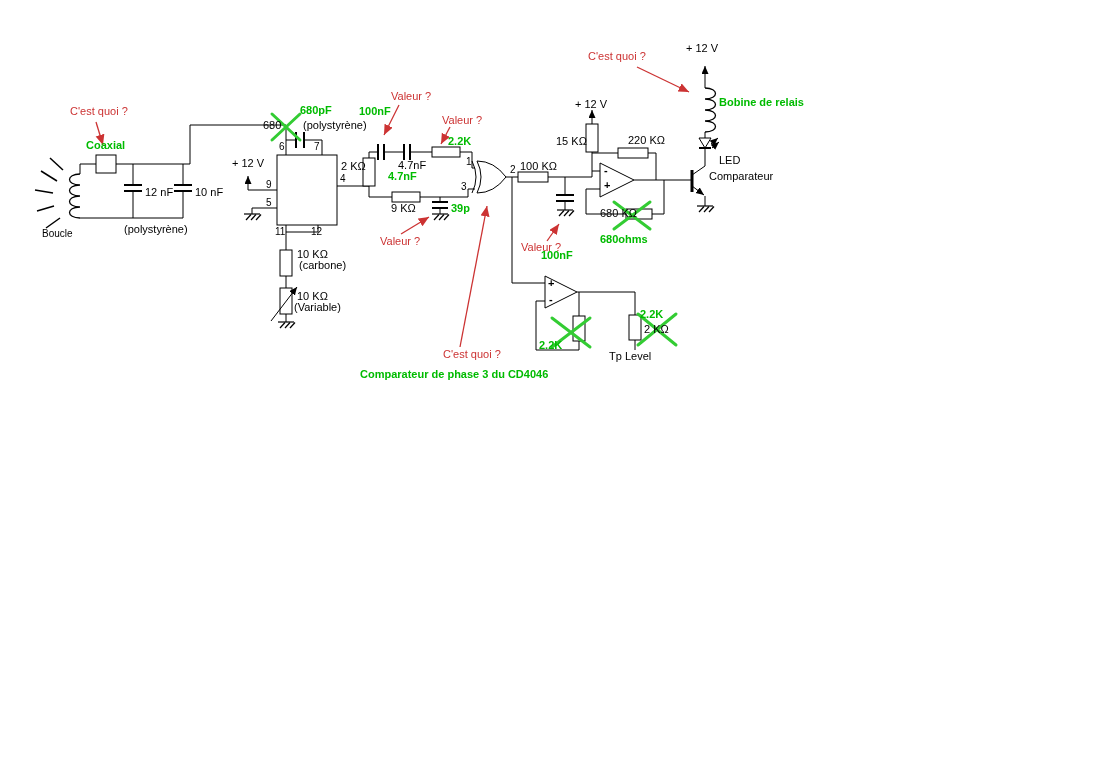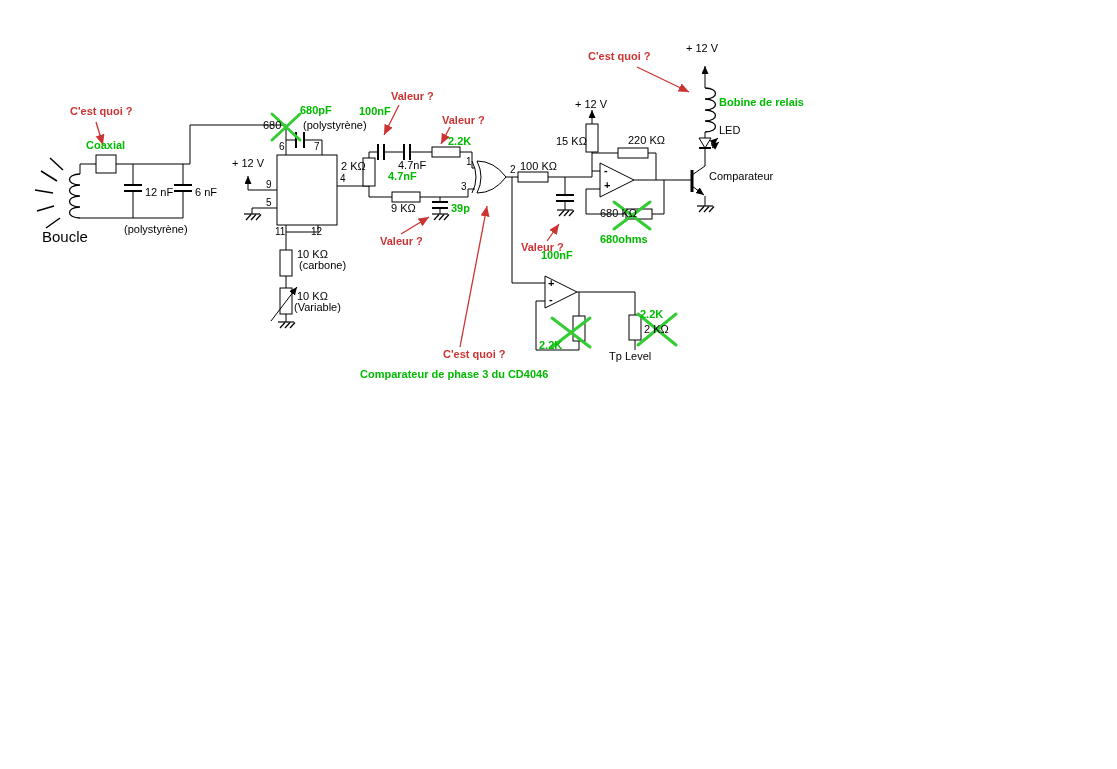--- a/index.html
+++ b/index.html
@@ -1,23 +1,23 @@
 <!DOCTYPE html>
 <html><head>
 <meta charset="utf-8">
 <style>
   html,body{margin:0;padding:0;background:#fff;}
   #stage{position:relative;width:1117px;height:769px;background:#ffffff;overflow:hidden;
          font-family:"Liberation Sans",sans-serif;}
   #circuit{position:absolute;left:0;top:0;}
   .lbl{position:absolute;font:11px "Liberation Sans",sans-serif;color:#000;white-space:nowrap;line-height:1;}
   .sm{font-size:10px;}
-  .big{font-size:15px;}
+  .big{font-size:10px;}
   .grn{color:#00bb00;font-weight:bold;}
-  .red{color:#cc3333;font-weight:bold;}
+  .red{color:#cc3333;}
   .op{font-weight:bold;font-size:11px;}
 </style>
 </head>
 <body>
 
 <div id="stage">
 
 <svg id="circuit" width="1117" height="769" viewBox="0 0 1117 769">
   <defs>
     <marker id="ar" markerWidth="10" markerHeight="9" refX="8" refY="3.5" orient="auto">
@@ -229,21 +229,21 @@
       <line x1="638" y1="314" x2="676" y2="345"></line>
       <line x1="638" y1="345" x2="676" y2="314"></line>
     </g>
   </g>
 </svg>
 
 <span class="lbl red" style="left:70px;top:106px">C'est quoi ?</span>
 <span class="lbl grn" style="left:86px;top:140px">Coaxial</span>
 <span class="lbl big" style="left:42px;top:229px">Boucle</span>
 <span class="lbl" style="left:145px;top:187px">12 nF</span>
-<span class="lbl" style="left:195px;top:187px">6 nF</span>
+<span class="lbl" style="left:195px;top:187px">10 nF</span>
 <span class="lbl" style="left:124px;top:224px">(polystyrène)</span>
 
 <span class="lbl" style="left:263px;top:120px">680</span>
 <span class="lbl grn" style="left:300px;top:105px">680pF</span>
 <span class="lbl" style="left:303px;top:120px">(polystyrène)</span>
 <span class="lbl red" style="left:391px;top:91px">Valeur ?</span>
 <span class="lbl grn" style="left:359px;top:106px">100nF</span>
 <span class="lbl" style="left:232px;top:158px">+ 12 V</span>
 <span class="lbl" style="left:341px;top:161px">2 KΩ</span>
 <span class="lbl" style="left:398px;top:160px">4.7nF</span>
@@ -280,21 +280,21 @@
 <span class="lbl op" style="left:604px;top:165px">-</span>
 <span class="lbl op" style="left:604px;top:180px">+</span>
 <span class="lbl" style="left:600px;top:208px">680 KΩ</span>
 <span class="lbl grn" style="left:600px;top:234px">680ohms</span>
 <span class="lbl red" style="left:521px;top:242px">Valeur ?</span>
 <span class="lbl grn" style="left:541px;top:250px">100nF</span>
 
 <span class="lbl red" style="left:588px;top:51px">C'est quoi ?</span>
 <span class="lbl" style="left:686px;top:43px">+ 12 V</span>
 <span class="lbl grn" style="left:719px;top:97px">Bobine de relais</span>
-<span class="lbl" style="left:719px;top:125px">LED</span>
+<span class="lbl" style="left:719px;top:155px">LED</span>
 <span class="lbl" style="left:709px;top:171px">Comparateur</span>
 
 <span class="lbl op" style="left:548px;top:278px">+</span>
 <span class="lbl op" style="left:549px;top:294px">-</span>
 <span class="lbl grn" style="left:640px;top:309px">2.2K</span>
 <span class="lbl" style="left:644px;top:324px">2 KΩ</span>
 <span class="lbl grn" style="left:539px;top:340px">2.2K</span>
 <span class="lbl" style="left:609px;top:351px">Tp Level</span>
 
 </div>

